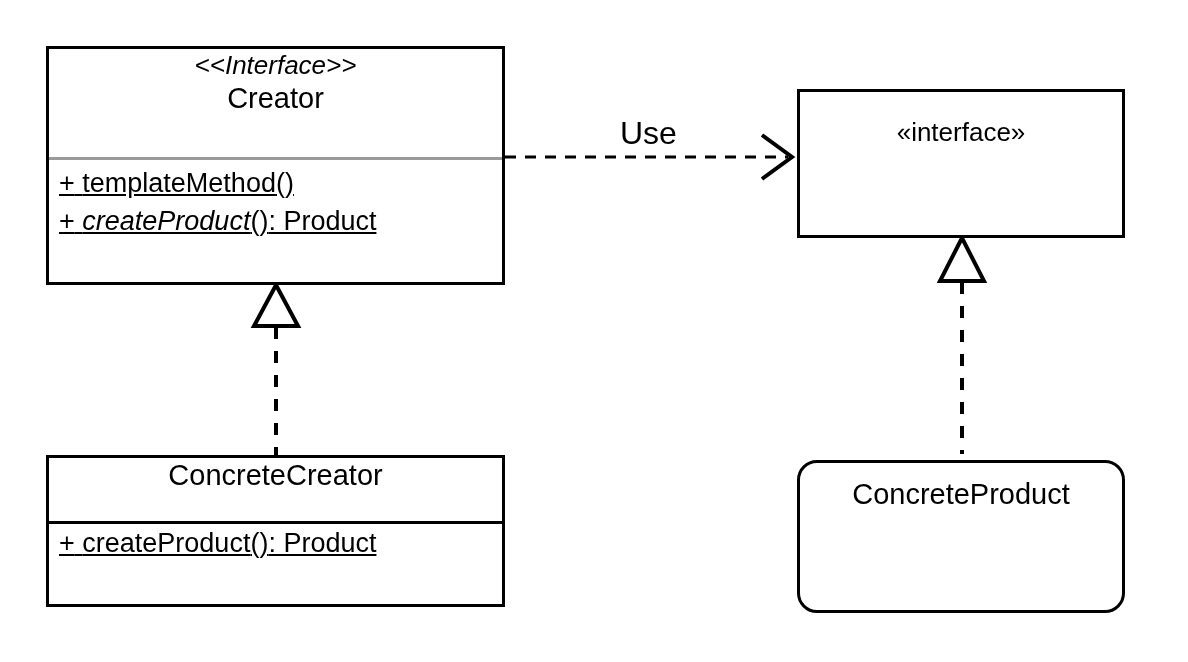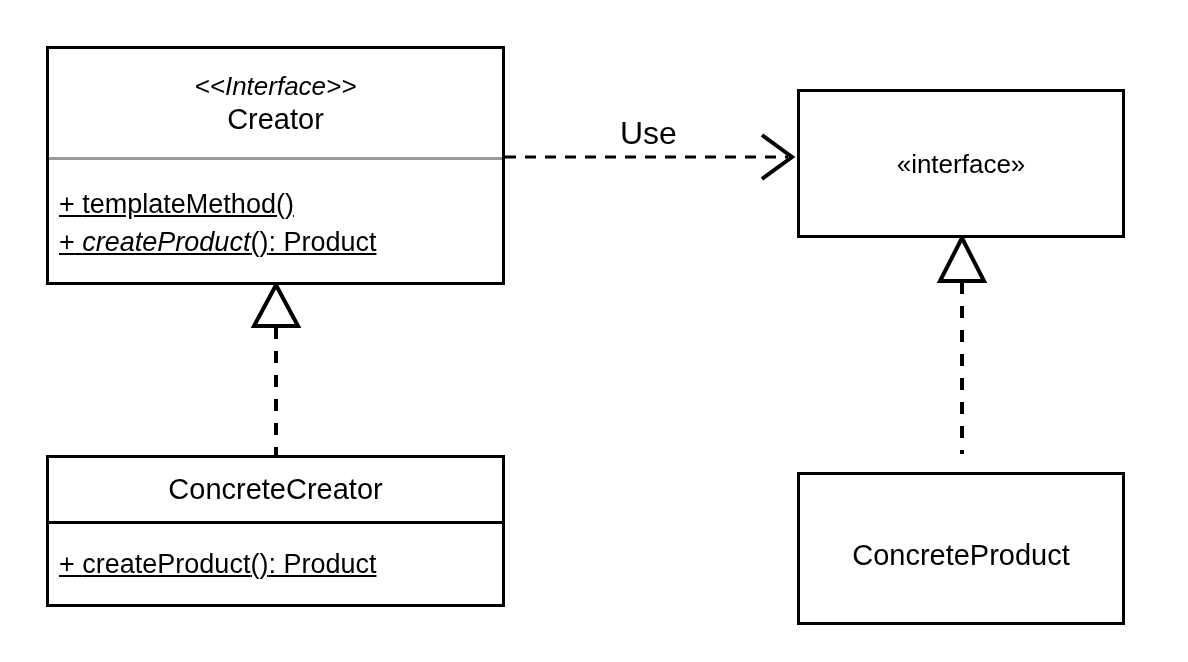--- a/index.html
+++ b/index.html
@@ -25,21 +25,20 @@
     box-sizing: border-box;
     background: #ffffff;
     border: 3px solid #000000;
     display: flex;
     flex-direction: column;
   }
   .compartment {
     box-sizing: border-box;
     display: flex;
     flex-direction: column;
-    justify-content: center;
   }
   .compartment.header {
     align-items: center;
     text-align: center;
   }
   .compartment.members {
     align-items: flex-start;
     text-align: left;
     padding-left: 10px;
     text-decoration: underline;
@@ -80,25 +79,25 @@
     white-space: nowrap;
   }
   .member .abstract {
     font-style: italic;
   }
 
   
   #box-creator         { left: 46px;  top: 46px;  width: 459px; height: 239px; }
   #box-product         { left: 797px; top: 89px;  width: 328px; height: 149px; }
   #box-concrete-creator{ left: 46px;  top: 455px; width: 459px; height: 152px; }
-  #box-concrete-product{ left: 797px; top: 472px; width: 328px; height: 153px; }
+  #box-concrete-product{ left: 797px; top: 460px; width: 328px; height: 153px; border-radius: 20px; }
 
   #box-creator .header          { height: 108px; }
   #box-creator .members         { flex: 1 1 auto; padding-top: 4px; }
-  #box-product .header          { flex: 1 1 auto; padding-top: 1px; }
+  #box-product .header          { flex: 1 1 auto; padding-top: 24px; }
   #box-concrete-creator .header { height: 63px; }
   #box-concrete-creator .members{ flex: 1 1 auto; }
   #box-concrete-product .header { flex: 1 1 auto; padding-top: 14px; }
 
   
   .connector {
     position: absolute;
     overflow: visible;
   }
   .edge-label {

